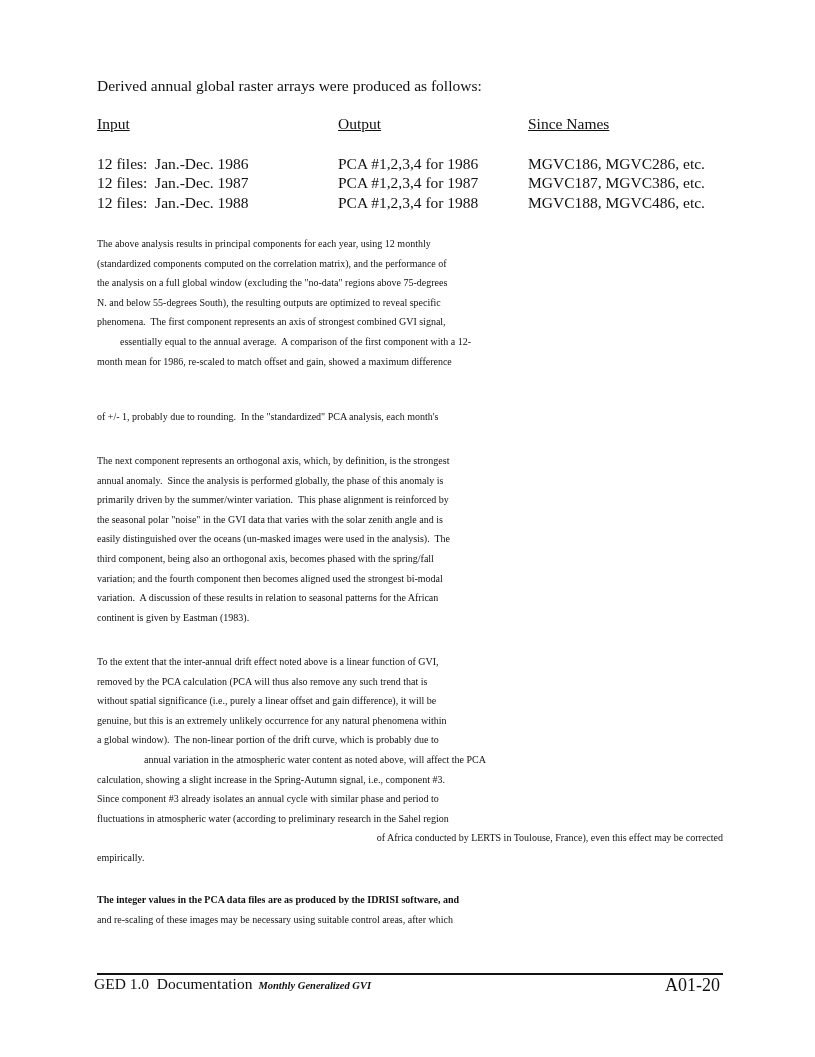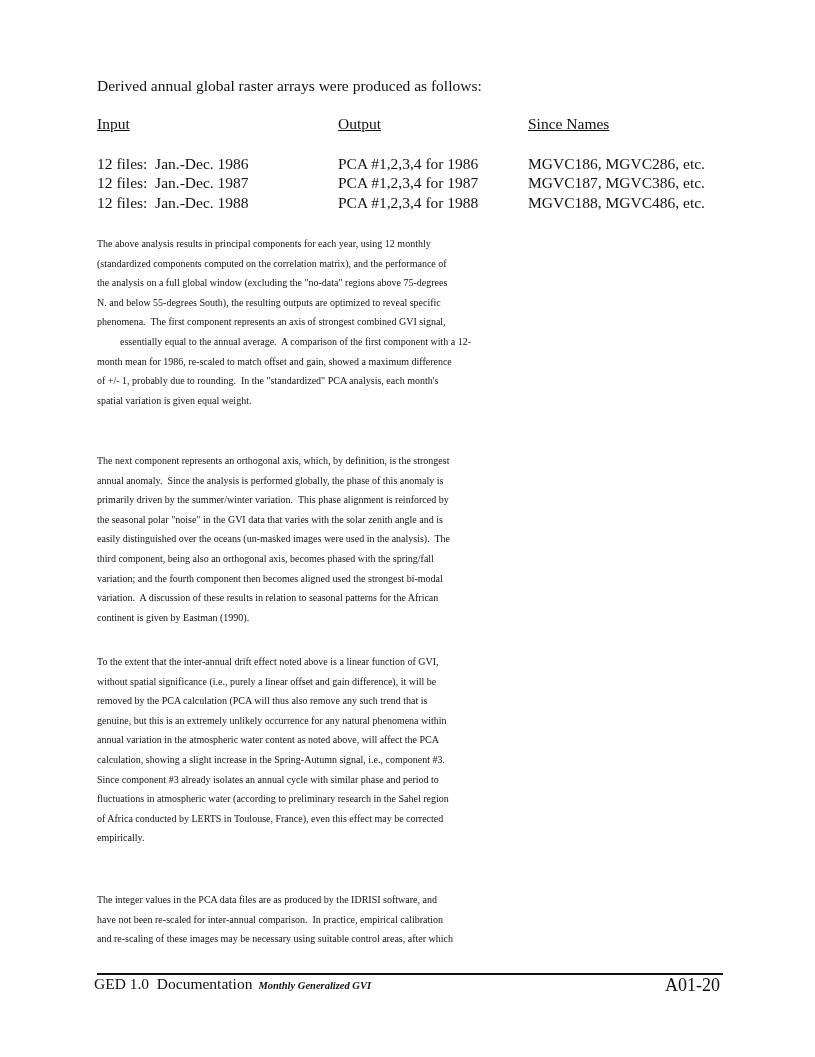--- a/index.html
+++ b/index.html
@@ -111,49 +111,48 @@
   </div>
 
   <div class="para" id="p1">
       <span class="ln" style="white-space: pre;">The above analysis results in principal components for each year, using 12 monthly</span>
       <span class="ln" style="white-space: pre;">(standardized components computed on the correlation matrix), and the performance of</span>
       <span class="ln" style="white-space: pre;">the analysis on a full global window (excluding the "no-data" regions above 75-degrees</span>
       <span class="ln" style="white-space: pre;">N. and below 55-degrees South), the resulting outputs are optimized to reveal specific</span>
       <span class="ln" style="white-space: pre;">phenomena.  The first component represents an axis of strongest combined GVI signal,</span>
       <span class="ln" style="white-space: pre; margin-left: 23px;">essentially equal to the annual average.  A comparison of the first component with a 12-</span>
       <span class="ln" style="white-space: pre;">month mean for 1986, re-scaled to match offset and gain, showed a maximum difference</span>
-      <span class="ln" style="white-space: pre;">of +/- 1, probably due to rounding.  In the "standardized" PCA analysis, each month's</span>
-      <span class="ln" style="white-space: pre;">spatial variation is given equal weight.</span>
+      <span class="ln" style="white-space: pre; margin-top: 36px;">of +/- 1, probably due to rounding.  In the "standardized" PCA analysis, each month's</span>
     </div>
   <div class="para" id="p2">
       <span class="ln" style="white-space: pre;">The next component represents an orthogonal axis, which, by definition, is the strongest</span>
       <span class="ln" style="white-space: pre;">annual anomaly.  Since the analysis is performed globally, the phase of this anomaly is</span>
       <span class="ln" style="white-space: pre;">primarily driven by the summer/winter variation.  This phase alignment is reinforced by</span>
       <span class="ln" style="white-space: pre;">the seasonal polar "noise" in the GVI data that varies with the solar zenith angle and is</span>
       <span class="ln" style="white-space: pre;">easily distinguished over the oceans (un-masked images were used in the analysis).  The</span>
       <span class="ln" style="white-space: pre;">third component, being also an orthogonal axis, becomes phased with the spring/fall</span>
       <span class="ln" style="white-space: pre;">variation; and the fourth component then becomes aligned used the strongest bi-modal</span>
       <span class="ln" style="white-space: pre;">variation.  A discussion of these results in relation to seasonal patterns for the African</span>
-      <span class="ln" style="white-space: pre;">continent is given by Eastman (1990).</span>
+      <span class="ln" style="white-space: pre;">continent is given by Eastman (1983).</span>
     </div>
   <div class="para" id="p3">
       <span class="ln" style="white-space: pre;">To the extent that the inter-annual drift effect noted above is a linear function of GVI,</span>
+      <span class="ln" style="white-space: pre;">removed by the PCA calculation (PCA will thus also remove any such trend that is</span>
       <span class="ln" style="white-space: pre;">without spatial significance (i.e., purely a linear offset and gain difference), it will be</span>
-      <span class="ln" style="white-space: pre;">removed by the PCA calculation (PCA will thus also remove any such trend that is</span>
       <span class="ln" style="white-space: pre;">genuine, but this is an extremely unlikely occurrence for any natural phenomena within</span>
-      <span class="ln" style="white-space: pre;">annual variation in the atmospheric water content as noted above, will affect the PCA</span>
+      <span class="ln" style="white-space: pre;">a global window).  The non-linear portion of the drift curve, which is probably due to</span>
+      <span class="ln" style="white-space: pre; margin-left: 47px;">annual variation in the atmospheric water content as noted above, will affect the PCA</span>
       <span class="ln" style="white-space: pre;">calculation, showing a slight increase in the Spring-Autumn signal, i.e., component #3.</span>
       <span class="ln" style="white-space: pre;">Since component #3 already isolates an annual cycle with similar phase and period to</span>
       <span class="ln" style="white-space: pre;">fluctuations in atmospheric water (according to preliminary research in the Sahel region</span>
-      <span class="ln" style="white-space: pre;">of Africa conducted by LERTS in Toulouse, France), even this effect may be corrected</span>
+      <span class="ln" style="white-space: pre; text-align: right;">of Africa conducted by LERTS in Toulouse, France), even this effect may be corrected</span>
       <span class="ln" style="white-space: pre;">empirically.</span>
     </div>
   <div class="para" id="p4">
-      <span class="ln" style="white-space: pre;">The integer values in the PCA data files are as produced by the IDRISI software, and</span>
-      <span class="ln" style="white-space: pre;">have not been re-scaled for inter-annual comparison.  In practice, empirical calibration</span>
+      <span class="ln" style="white-space: pre; font-weight: bold;">The integer values in the PCA data files are as produced by the IDRISI software, and</span>
       <span class="ln" style="white-space: pre;">and re-scaling of these images may be necessary using suitable control areas, after which</span>
     </div>
 </div>
 
 <div class="footer-rule"></div>
 <div class="footer">
   <span class="footer-left">
     <span style="white-space:pre">GED 1.0  Documentation</span><span class="footer-sub">Monthly Generalized GVI</span>
   </span>
   <span class="footer-right">A01-20</span>

